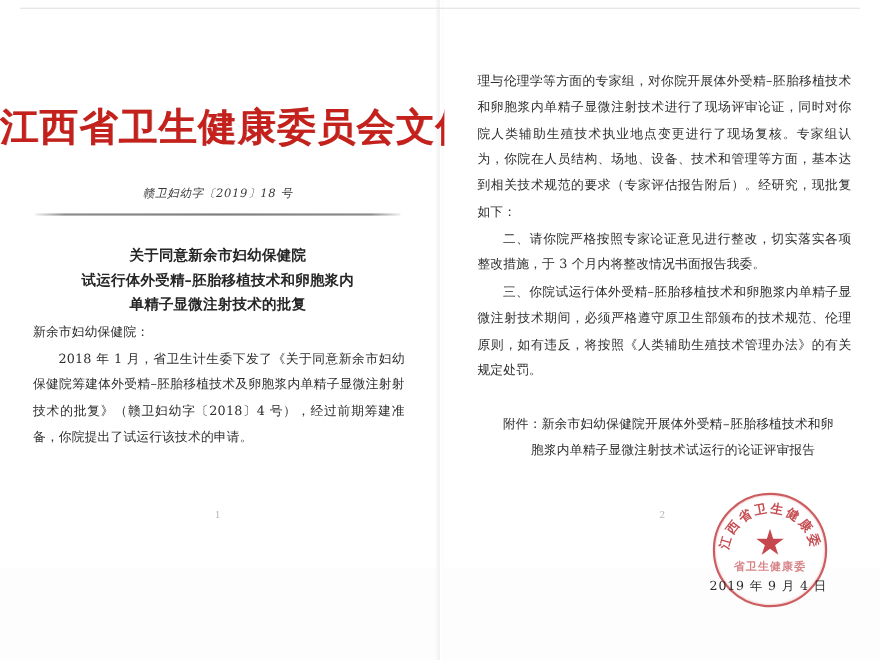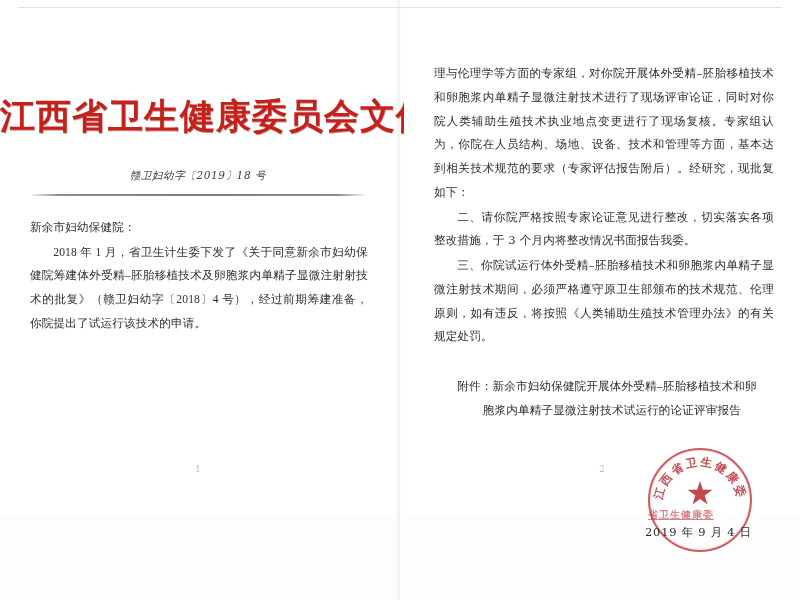--- a/index.html
+++ b/index.html
@@ -100,35 +100,33 @@
     font-family: "DejaVu Serif", serif;
     font-size: 11.6px;
     line-height: 2.05;
     color: #2e2e2e;
     letter-spacing: .15px;
     text-align: justify;
     text-justify: inter-character;
   }
 
   .left-body {
-    margin-top: 20px;
     padding: 0 28px 0 30px;
-    font-family: Liberation Serif, serif;
   }
   .left-body p { margin-bottom: 1px; }
   .indent { text-indent: 2em; }
 
   .right-body {
     padding: 62px 26px 0 30px;
   }
   .right-body p { margin-bottom: 1px; }
 
   .attach {
     margin-top: 26px;
-    font-family: Liberation Serif, serif;
+    font-family: Liberation Mono, monospace;
     font-size: 11.6px;
     line-height: 2.05;
     color: #2e2e2e;
     text-align: justify;
   }
   .attach .l1 { text-indent: 2em; }
   .attach .l2 { text-indent: 4.2em; }
 
   
   .seal-wrap {
@@ -167,28 +165,27 @@
     font-size: 11.5px;
     font-weight: 700;
     fill: #bd3339;
     letter-spacing: 2.4px;
     opacity: .88;
   }
   .seal-bottom {
     position: absolute;
     left: 0; right: 0;
     top: 60px;
-    text-align: left;
+    text-align: center;
     font-family: "DejaVu Serif", serif;
     font-size: 10px;
     font-weight: 700;
     color: #bd3339;
     opacity: .6;
     letter-spacing: 1px;
-    text-decoration: underline;
   }
   .seal-date {
     position: absolute;
     left: -6px; right: 0;
     top: 77px;
     text-align: right;
     font-family: "DejaVu Serif", serif;
     font-size: 11.4px;
     color: #2b2b2b;
     letter-spacing: .8px;
@@ -214,20 +211,25 @@
   <div class="page page-left">
 
     <div class="masthead">
       <div class="masthead-title">江西省卫生健康委员会文件</div>
     </div>
 
     <div class="doc-number">赣卫妇幼字〔2019〕18 号</div>
 
     <div class="red-rule"></div>
 
+    <div class="doc-title">
+      <div>关于同意新余市妇幼保健院</div>
+      <div>试运行体外受精–胚胎移植技术和卵胞浆内</div>
+      <div>单精子显微注射技术的批复</div>
+    </div>
 
     <div class="body-text left-body">
       <p>新余市妇幼保健院：</p>
       <p class="indent">2018 年 1 月，省卫生计生委下发了《关于同意新余市妇幼保健院筹建体外受精–胚胎移植技术及卵胞浆内单精子显微注射射技术的批复》（赣卫妇幼字〔2018〕4 号），经过前期筹建准备，你院提出了试运行该技术的申请。</p>
     </div>
 
     <div class="page-num">1</div>
   </div>
 
   <div class="page-gutter"></div>

